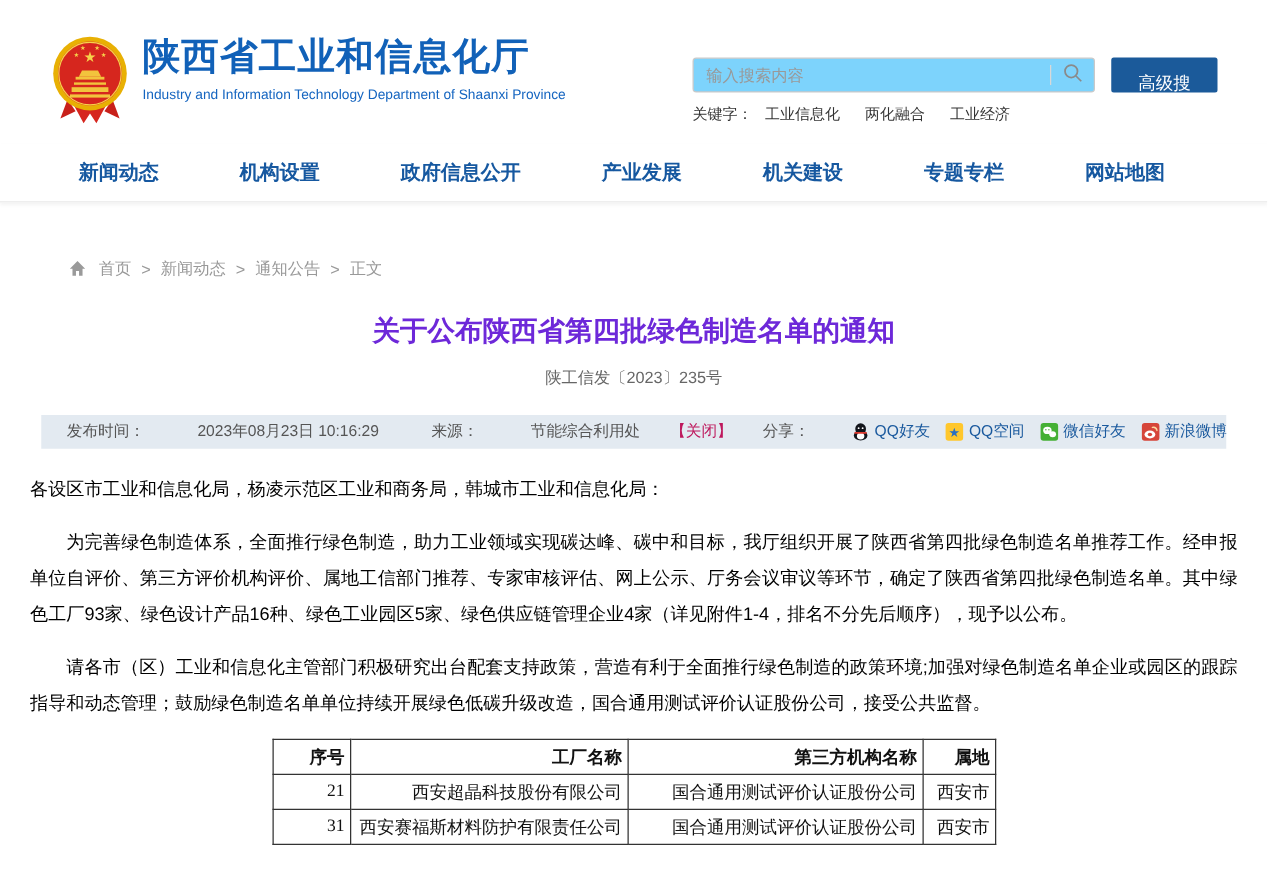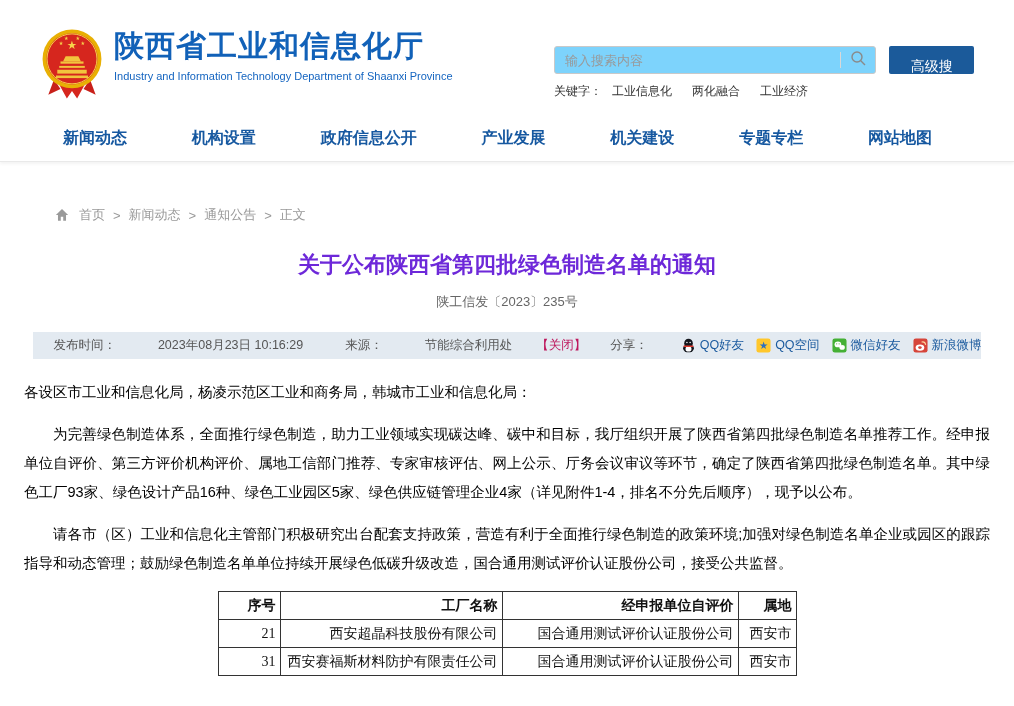--- a/index.html
+++ b/index.html
@@ -225,21 +225,21 @@
     <colgroup>
       <col class="col-idx">
         <col class="col-factory">
         <col class="col-agency">
         <col class="col-region">
     </colgroup>
     <thead>
       <tr>
         <th>序号</th>
         <th>工厂名称</th>
-        <th>经申报单位自评价</th>
+        <th>第三方机构名称</th>
         <th>属地</th>
       </tr>
     </thead>
     <tbody>
       <tr>
         <td>21</td>
         <td>西安超晶科技股份有限公司</td>
         <td>国合通用测试评价认证股份公司</td>
         <td>西安市</td>
       </tr>

